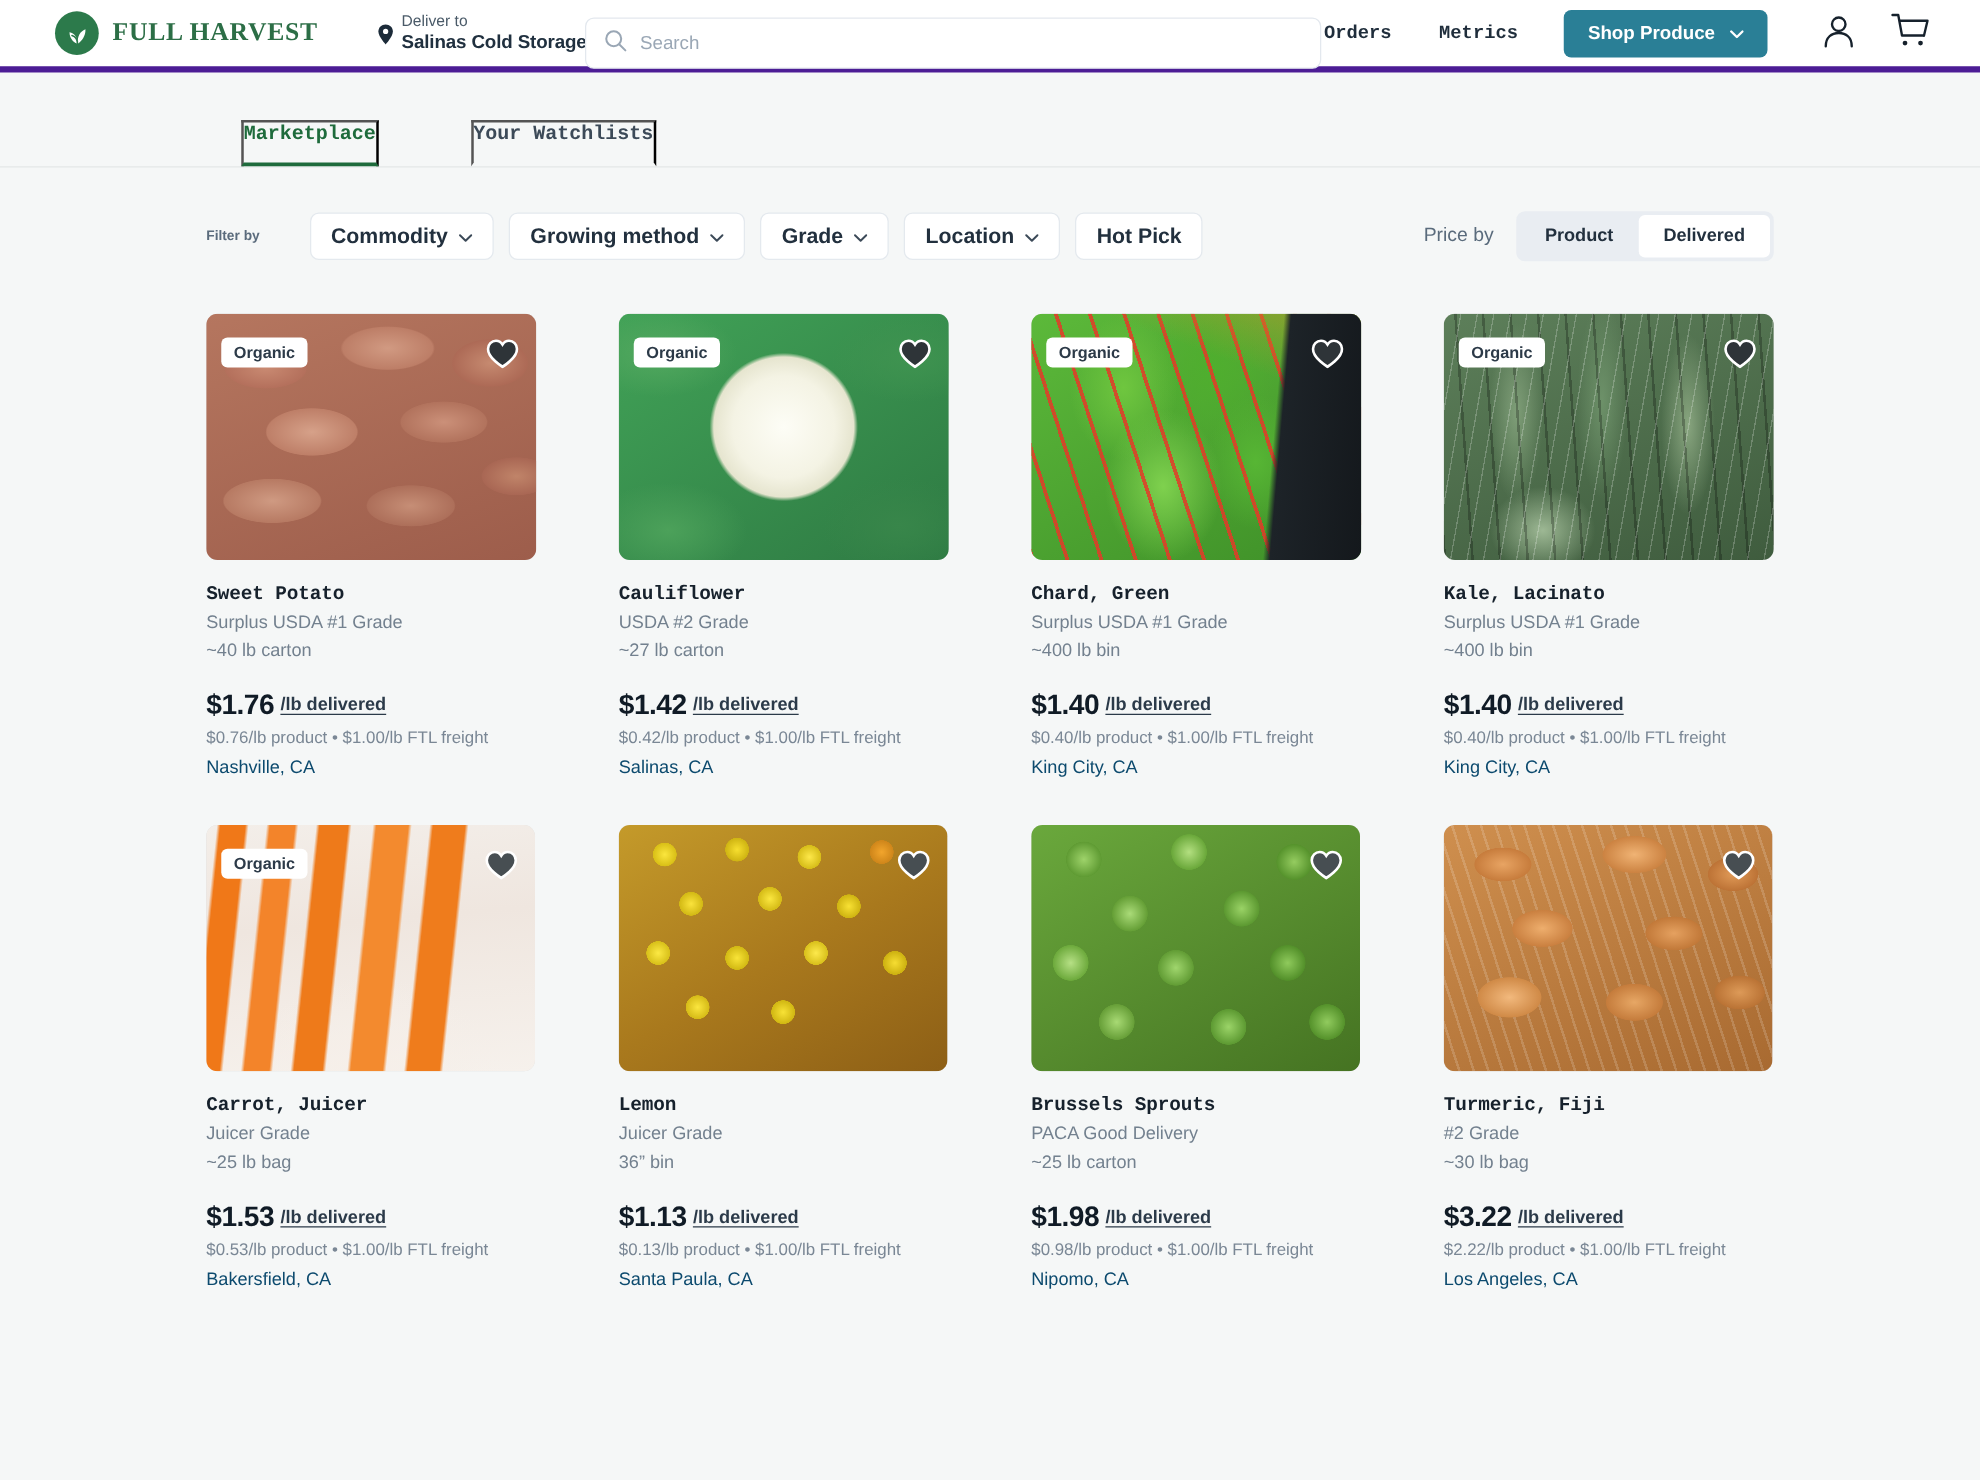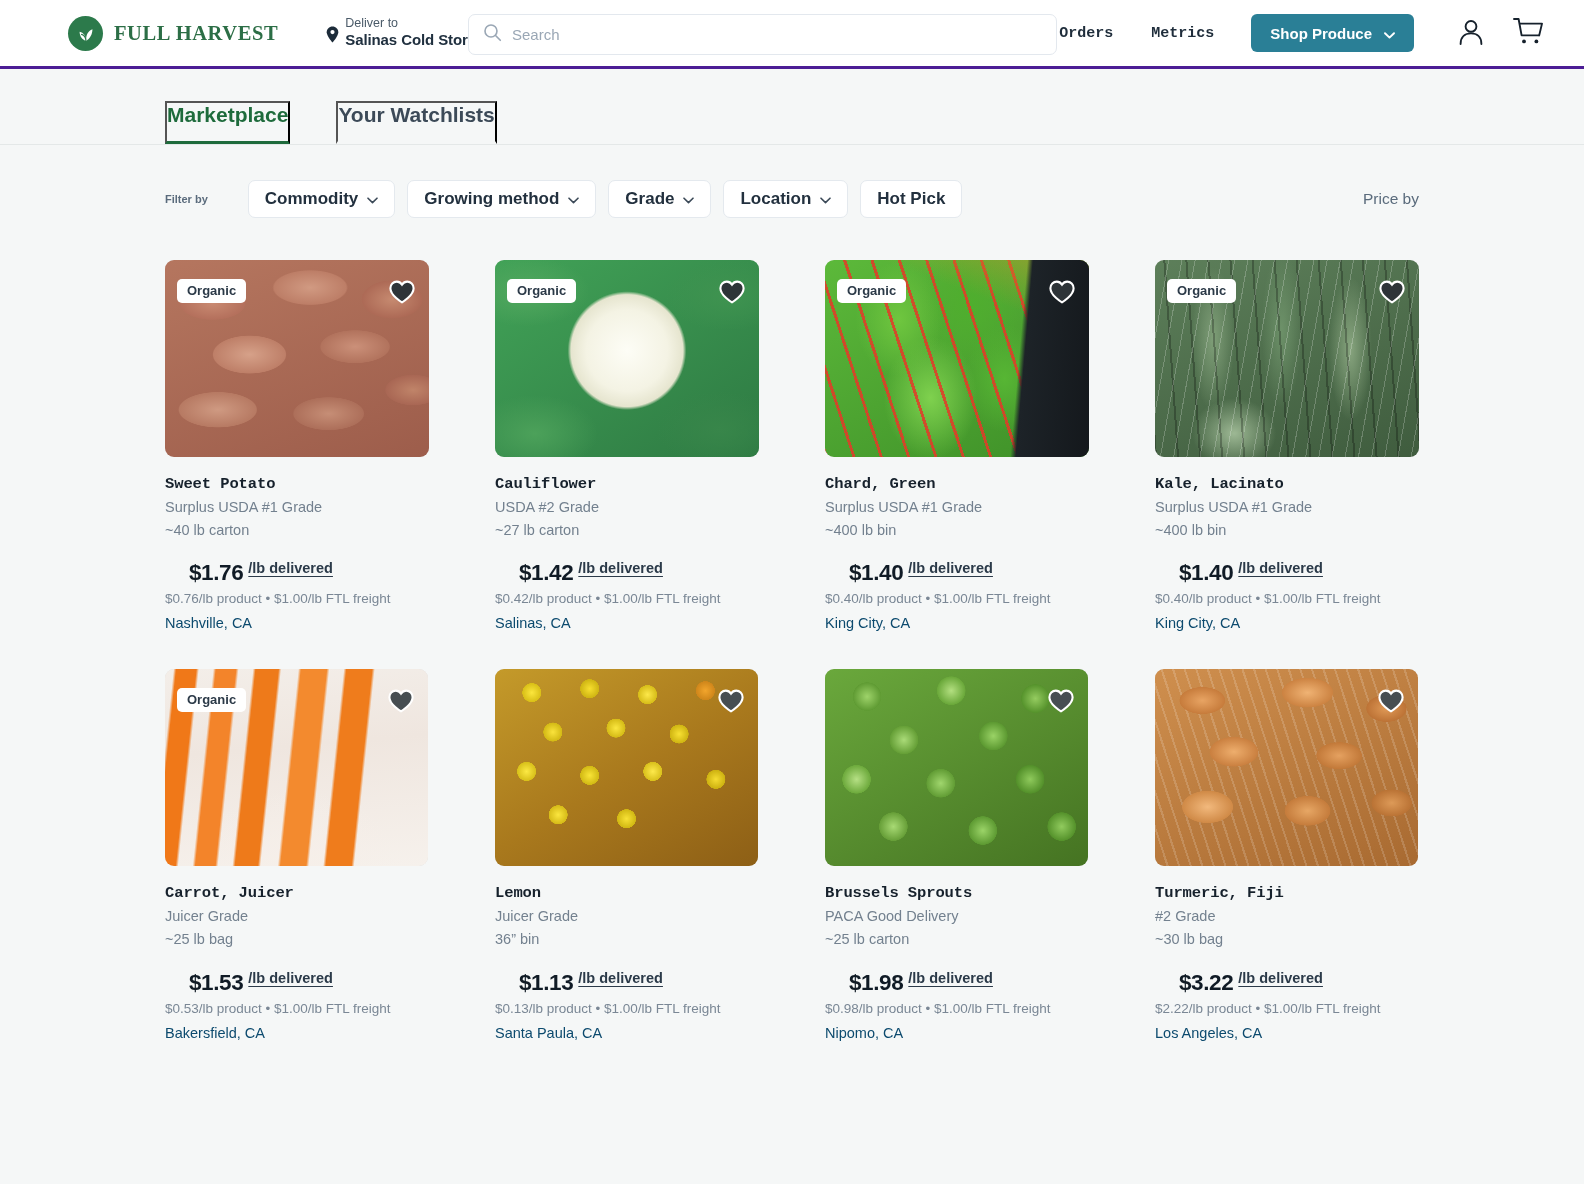--- a/index.html
+++ b/index.html
@@ -7,26 +7,26 @@
     width: 1584px;
     height: 1184px;
     background: #f5f7f7;
     font-family: "Liberation Sans", sans-serif;
     -webkit-font-smoothing: antialiased;
     overflow: hidden;
   }
 
   
   .header {
-    height: 69px;
+    height: 58px;
     background: #ffffff;
-    border-bottom: 3px solid #4c1d95;
-    display: flex;
-    align-items: center;
-    padding: 0 40px 0 68px;
+    border-bottom: 5px solid #4c1d95;
+    display: flex;
+    align-items: center;
+    padding: 0 40px 0 44px;
     position: relative;
   }
   .logo-group { display: flex; align-items: center; gap: 11px; }
   .logo-mark {
     width: 35px; height: 35px; border-radius: 50%;
     background: #2c7a4b;
     display: flex; align-items: center; justify-content: center;
     flex: 0 0 auto;
   }
   .logo-text {
@@ -118,30 +118,31 @@
   
   .tabbar {
     height: 76px;
     border-bottom: 1px solid #e4e8e8;
     display: flex;
     align-items: flex-end;
     padding-left: 165px;
     background: #f5f7f7;
   }
   .tab {
-    font-size: 21px;
+    font-size: 16px;
     font-weight: bold;
     color: #3c4a58;
     padding: 0 0 14px 0;
     margin-right: 46px;
     cursor: pointer;
     border-bottom: 3px solid transparent;
     background: transparent;
-    font-family: Liberation Sans, sans-serif;
-    white-space: nowrap;
+    font-family: Liberation Mono, monospace;
+    white-space: nowrap;
+    margin-left: 28px;
   }
   .tab.active { color: #1e6b3c; border-bottom-color: #1e6b3c; }
 
   
   .filterbar {
     display: flex;
     align-items: center;
     padding: 35px 165px 0 165px;
     position: relative;
   }
@@ -255,23 +256,22 @@
   }
   .p-grade, .p-pack {
     font-size: 14.5px;
     color: #73818f;
     margin-top: 5px;
     line-height: 1.25;
   }
   .p-price-row {
     margin-top: 21px;
     display: flex;
-    align-items: flex-start;
+    align-items: center;
     gap: 5px;
-    margin-left: 24px;
   }
   .p-price {
     font-size: 22.5px;
     font-weight: bold;
     color: #101b26;
     letter-spacing: -0.4px;
   }
   .p-unit {
     font-size: 14.5px;
     font-weight: bold;
@@ -511,20 +511,24 @@
         </svg>
     </span>
   </button>
 
   <button class="chip">
     <span>Hot Pick</span>
   </button>
 
   <div class="priceby">
     <span class="priceby-label">Price by</span>
+    <div class="seg">
+      <button class="seg-opt">Product</button>
+      <button class="seg-opt active">Delivered</button>
+    </div>
   </div>
 </div>
 
 <div class="grid">
 
   <div class="card">
     <div class="thumb">
       <div class="thumb-img ph-sweetpotato"></div>
       <span class="organic-badge">Organic</span>
       <button class="heart-btn">

